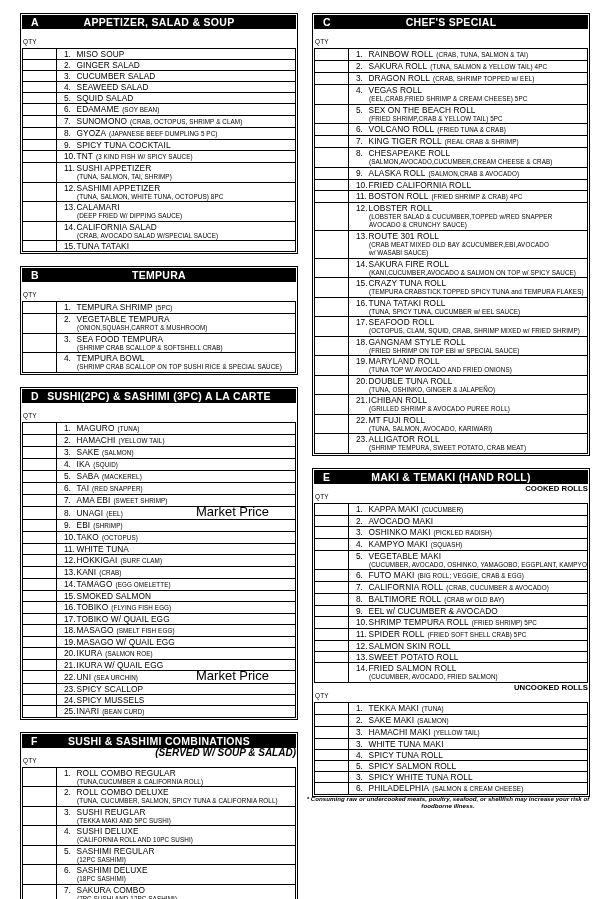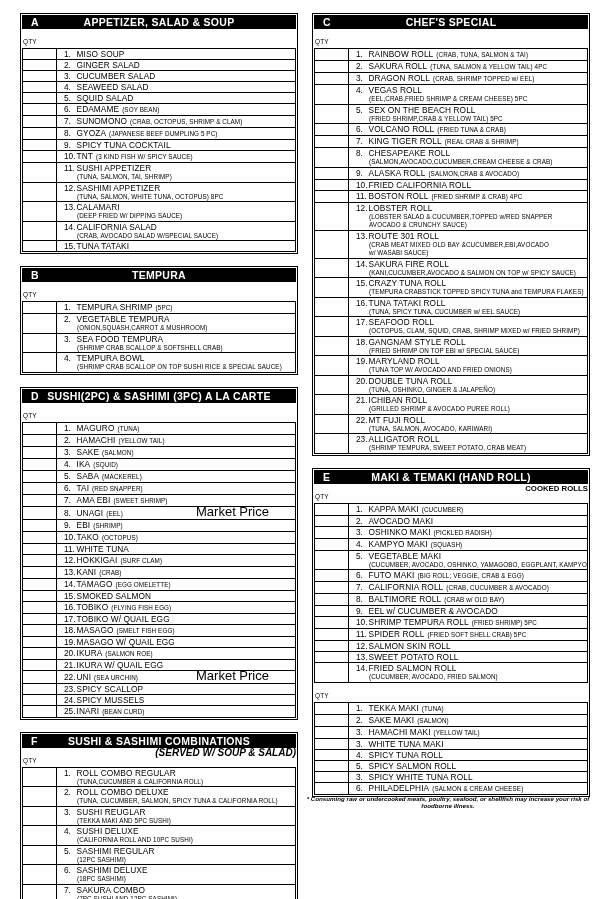--- a/index.html
+++ b/index.html
@@ -963,21 +963,21 @@
             <div class="qty-cell"></div>
             <div class="item-cell">
               <div class="line1">
                 <span class="num">14.</span>
                 <span class="name">FRIED SALMON ROLL</span>
               </div>
               <div class="dline">(CUCUMBER, AVOCADO, FRIED SALMON)</div>
             </div>
           </div>
         </div>
-        <div class="qty-row"><span class="qty-label">QTY</span></div>
+        <div class="qty-row"><span class="qty-label">QTY</span><span class="qty-sub">UNCOOKED ROLLS</span></div>
         <div class="rows">
           <div class="row">
             <div class="qty-cell"></div>
             <div class="item-cell">
               <div class="line1">
                 <span class="num">1.</span>
                 <span class="name">TEKKA MAKI</span>
                 <span class="idesc">(TUNA)</span>
               </div>
             </div>

